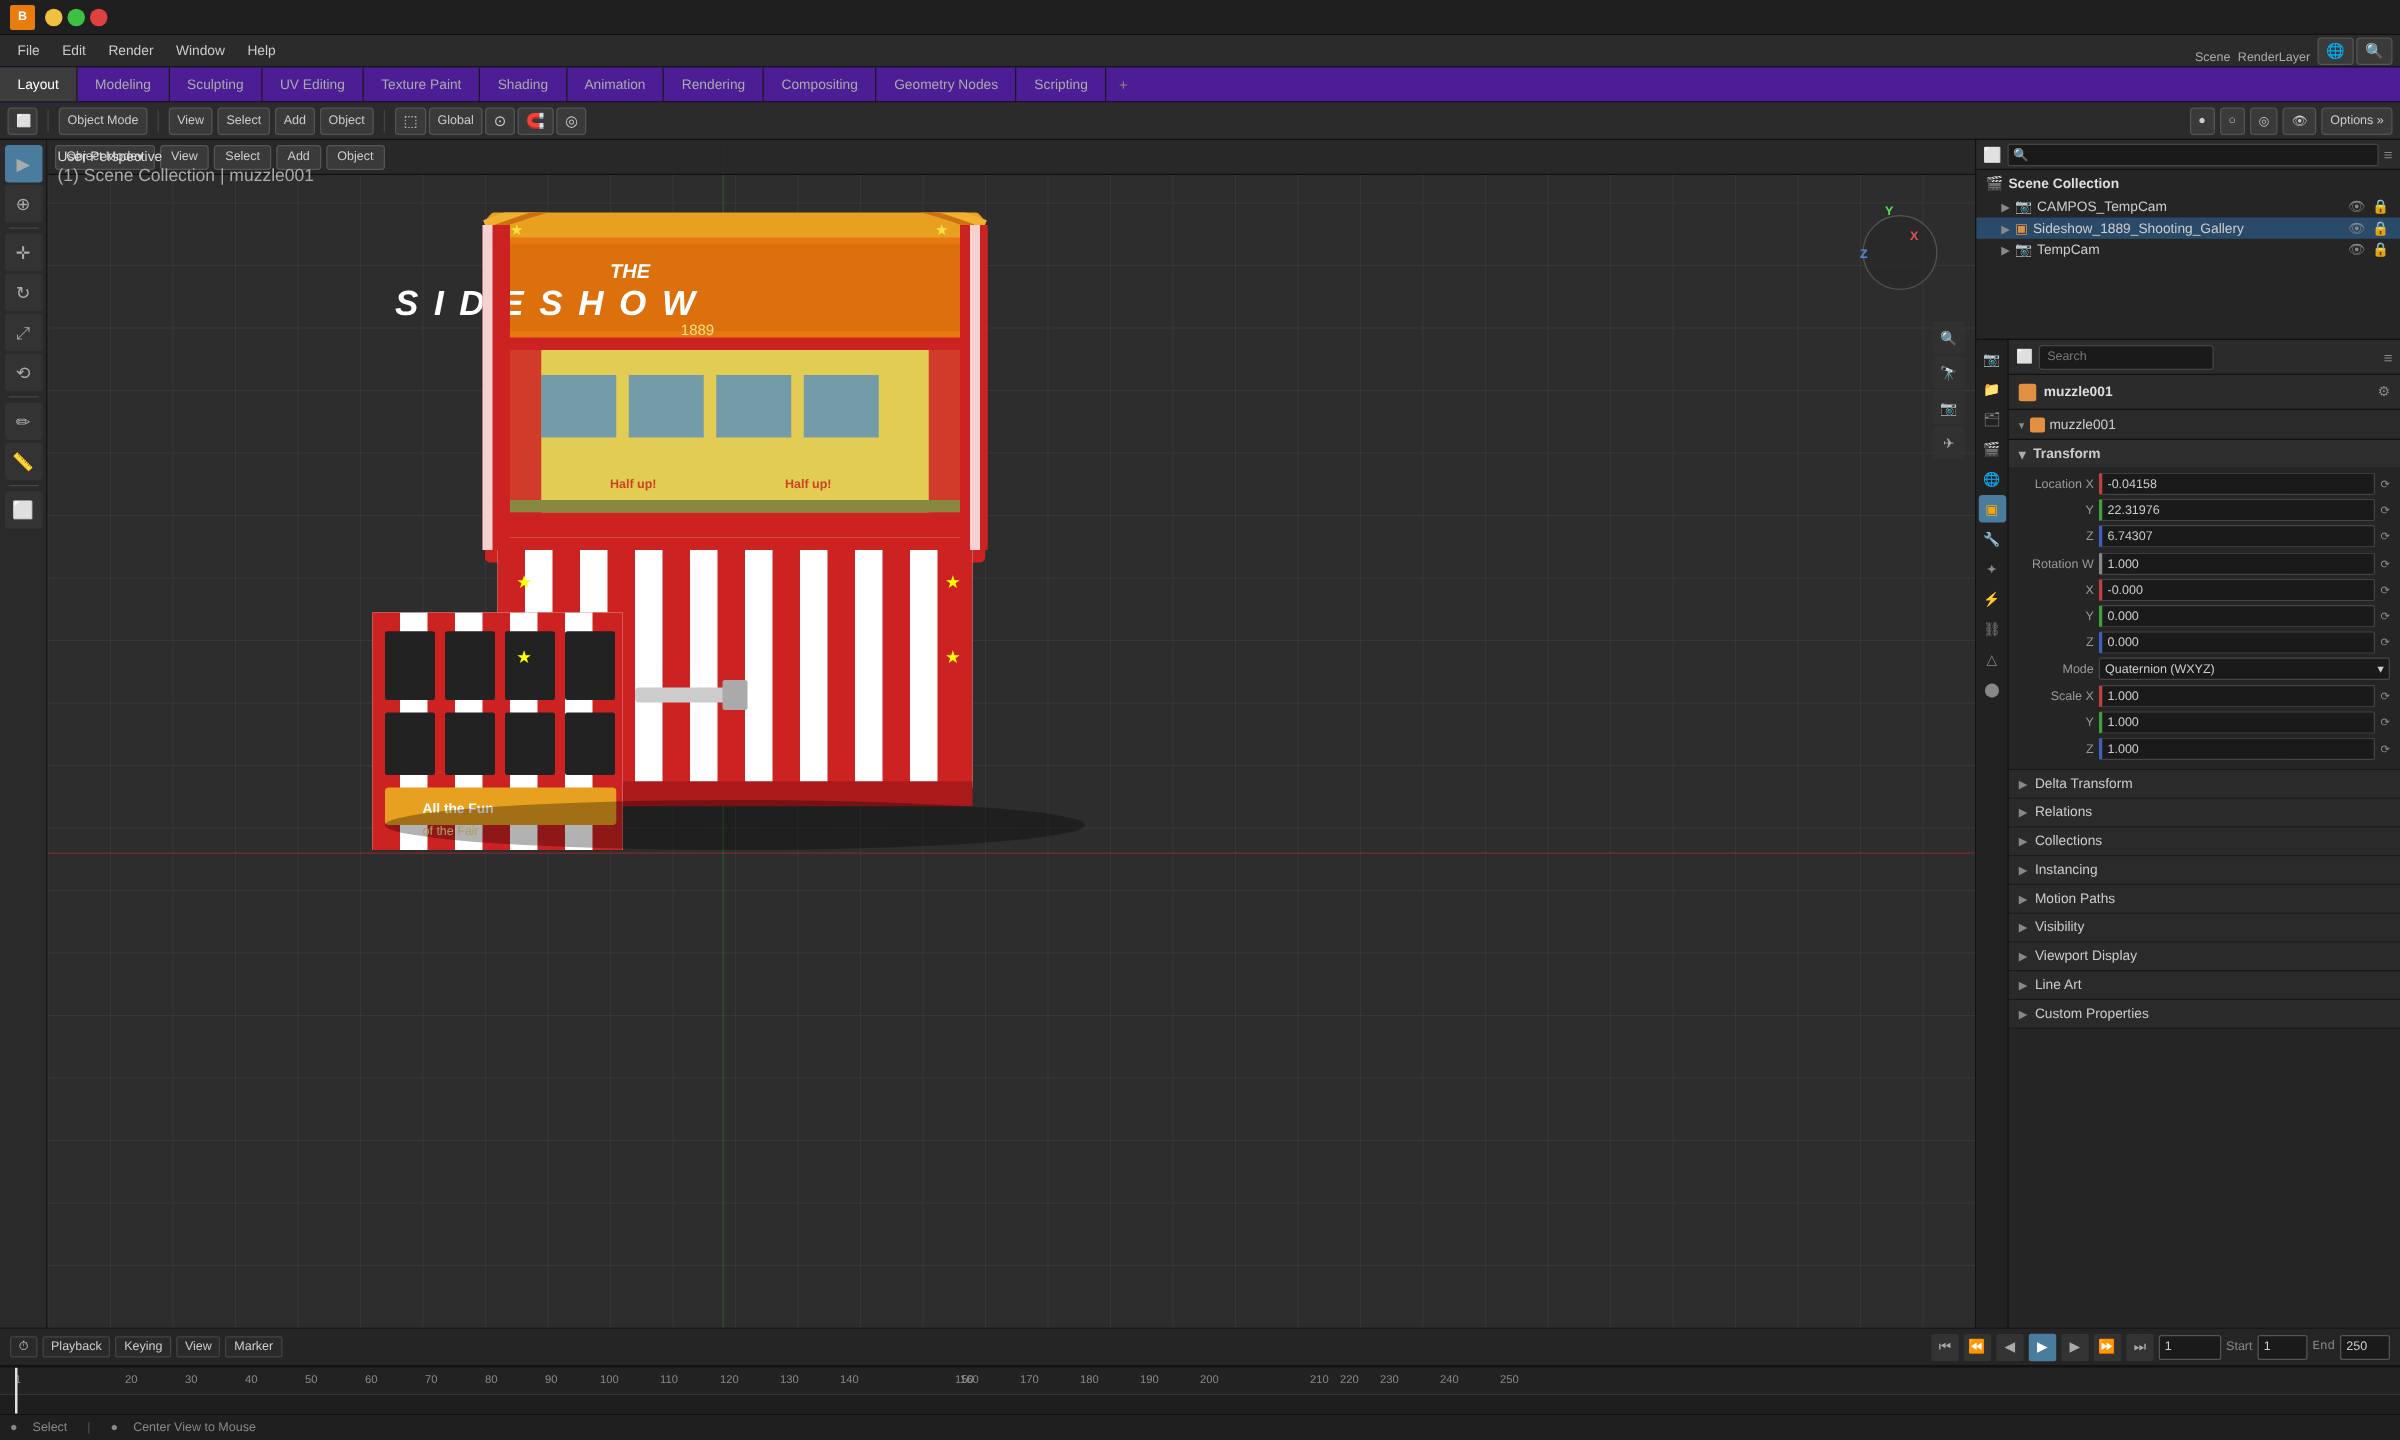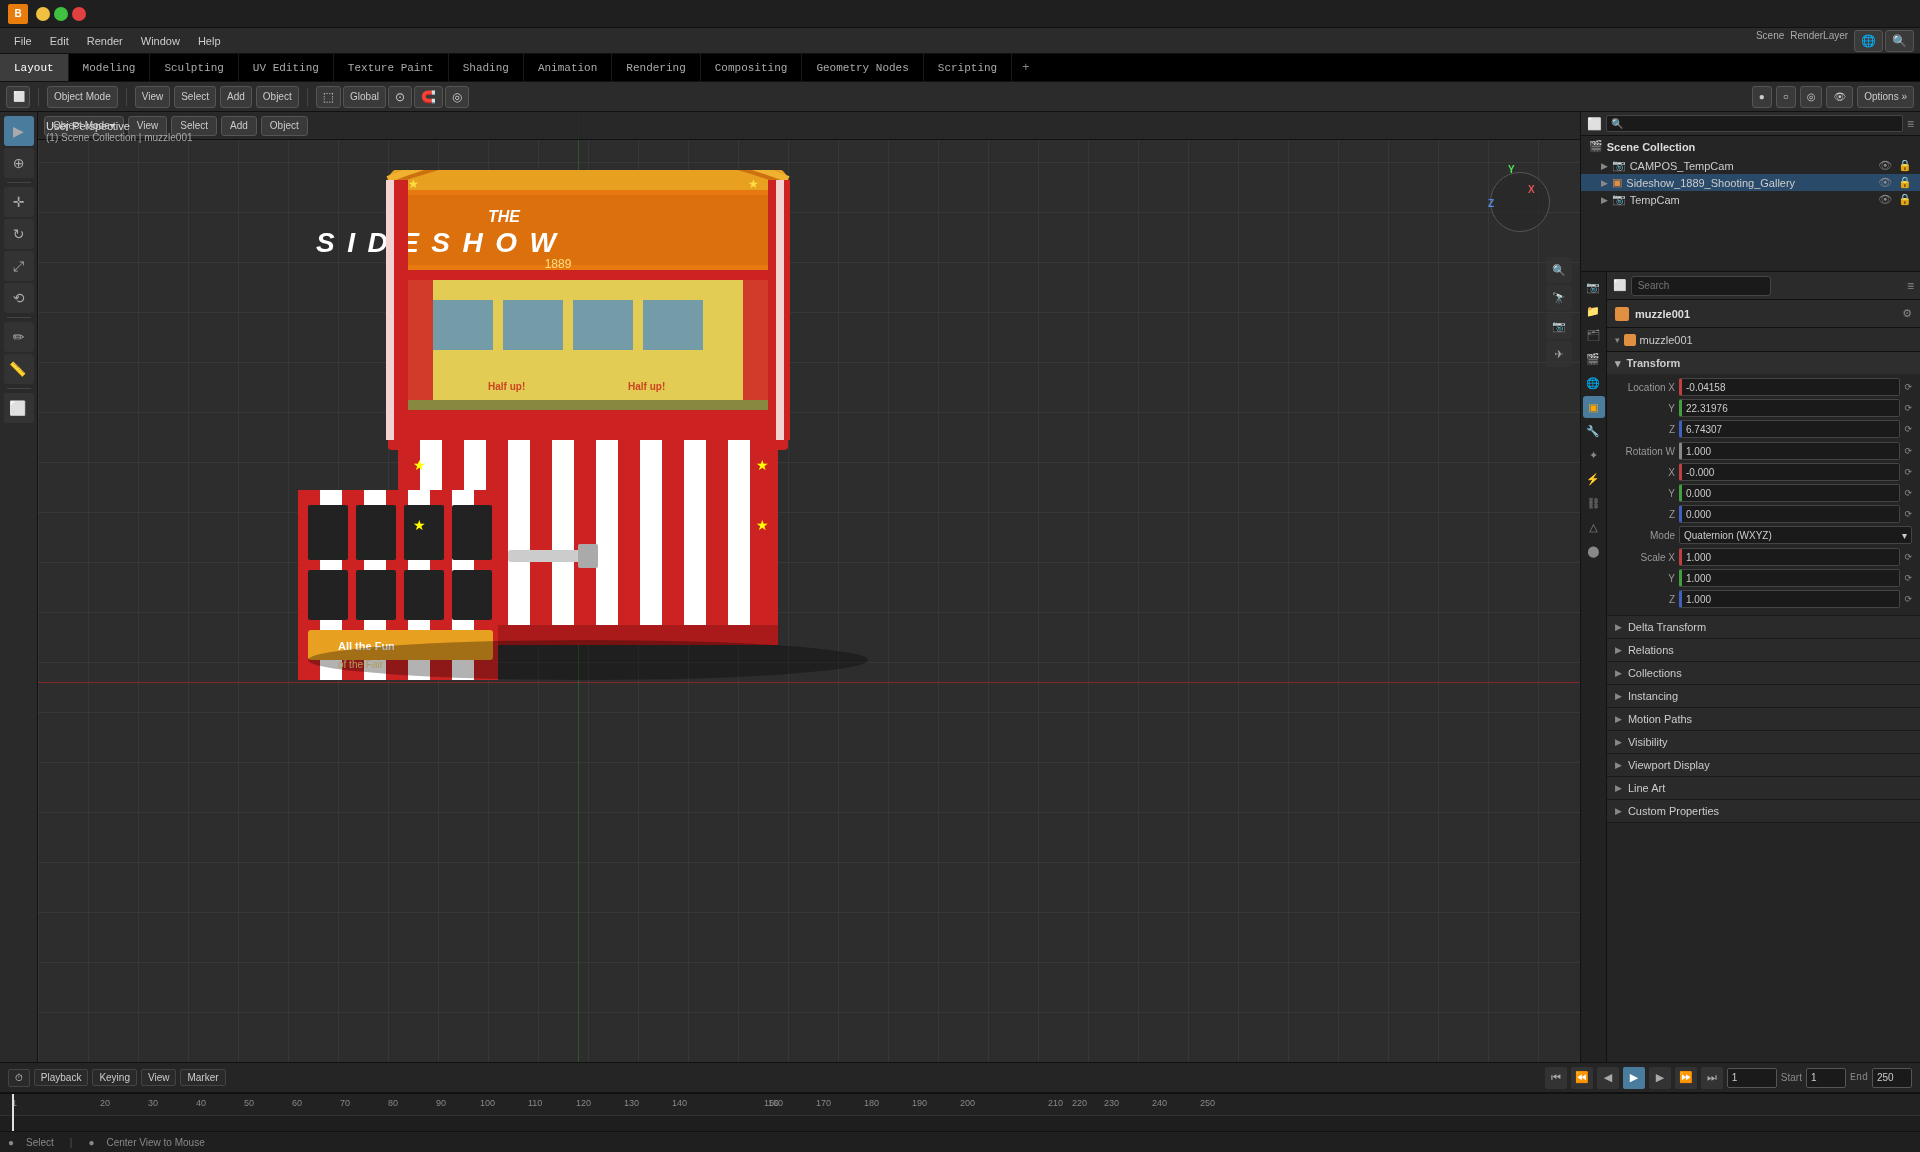--- a/index.html
+++ b/index.html
@@ -39,25 +39,24 @@
       padding: 2px 8px;
       cursor: pointer;
       border-radius: 3px;
       font-size: 11px;
       color: #ccc;
     }
 
     
     #workspaces {
       height: 28px;
-      background: #000000;
+      background: #4c1d95;
       display: flex;
       align-items: center;
       border-bottom: 1px solid #111;
-      font-family: Liberation Mono, monospace;
     }
     .workspace-tab {
       padding: 4px 14px;
       font-size: 11px;
       color: #aaa;
       cursor: pointer;
       border-right: 1px solid #1a1a1a;
       height: 100%;
       display: flex;
       align-items: center;
@@ -530,21 +529,21 @@
     <button class="win-btn close"></button>
   </div>
 </div>
 
 <div id="menubar">
   <div class="menu-item">File</div>
   <div class="menu-item">Edit</div>
   <div class="menu-item">Render</div>
   <div class="menu-item">Window</div>
   <div class="menu-item">Help</div>
-  <div style="margin-left:auto; display:flex; align-items:flex-start; gap:6px;">
+  <div style="margin-left:auto; display:flex; align-items:flex-end; gap:6px;">
     <span style="font-size:10px; color:#aaa;">Scene</span>
     <span style="font-size:10px; color:#aaa;">RenderLayer</span>
     <div style="display:flex;gap:2px;">
       <div class="toolbar-btn" style="font-size:12px;">🌐</div>
       <div class="toolbar-btn" style="font-size:12px;">🔍</div>
     </div>
   </div>
 </div>
 
 <div id="workspaces">
@@ -621,21 +620,21 @@
         <span>Object Mode</span> ▾
       </div>
       <div class="vp-mode-btn">View</div>
       <div class="vp-mode-btn">Select</div>
       <div class="vp-mode-btn">Add</div>
       <div class="vp-mode-btn">Object</div>
     </div>
 
     <div id="viewport-info">
       <div style="font-size:11px;color:#ddd;">User Perspective</div>
-      <div style="font-size:10px;color:#aaa;">(1) Scene Collection | muzzle001</div>
+      <div style="font-size:14px;color:#aaa;">(1) Scene Collection | muzzle001</div>
     </div>
 
     <div style="position:absolute; top:28px; left:0; right:0; bottom:0; pointer-events:none;">
 
       <svg style="position:absolute; left:250px; top:30px; width:600px; height:600px;" viewBox="0 0 600 600">
 
         <rect x="100" y="10" width="400" height="270" fill="#cc2222" rx="4"></rect>
 
         <ellipse cx="300" cy="10" rx="200" ry="40" fill="#e8a020"></ellipse>
         <rect x="100" y="10" width="400" height="20" fill="#e8a020"></rect>

